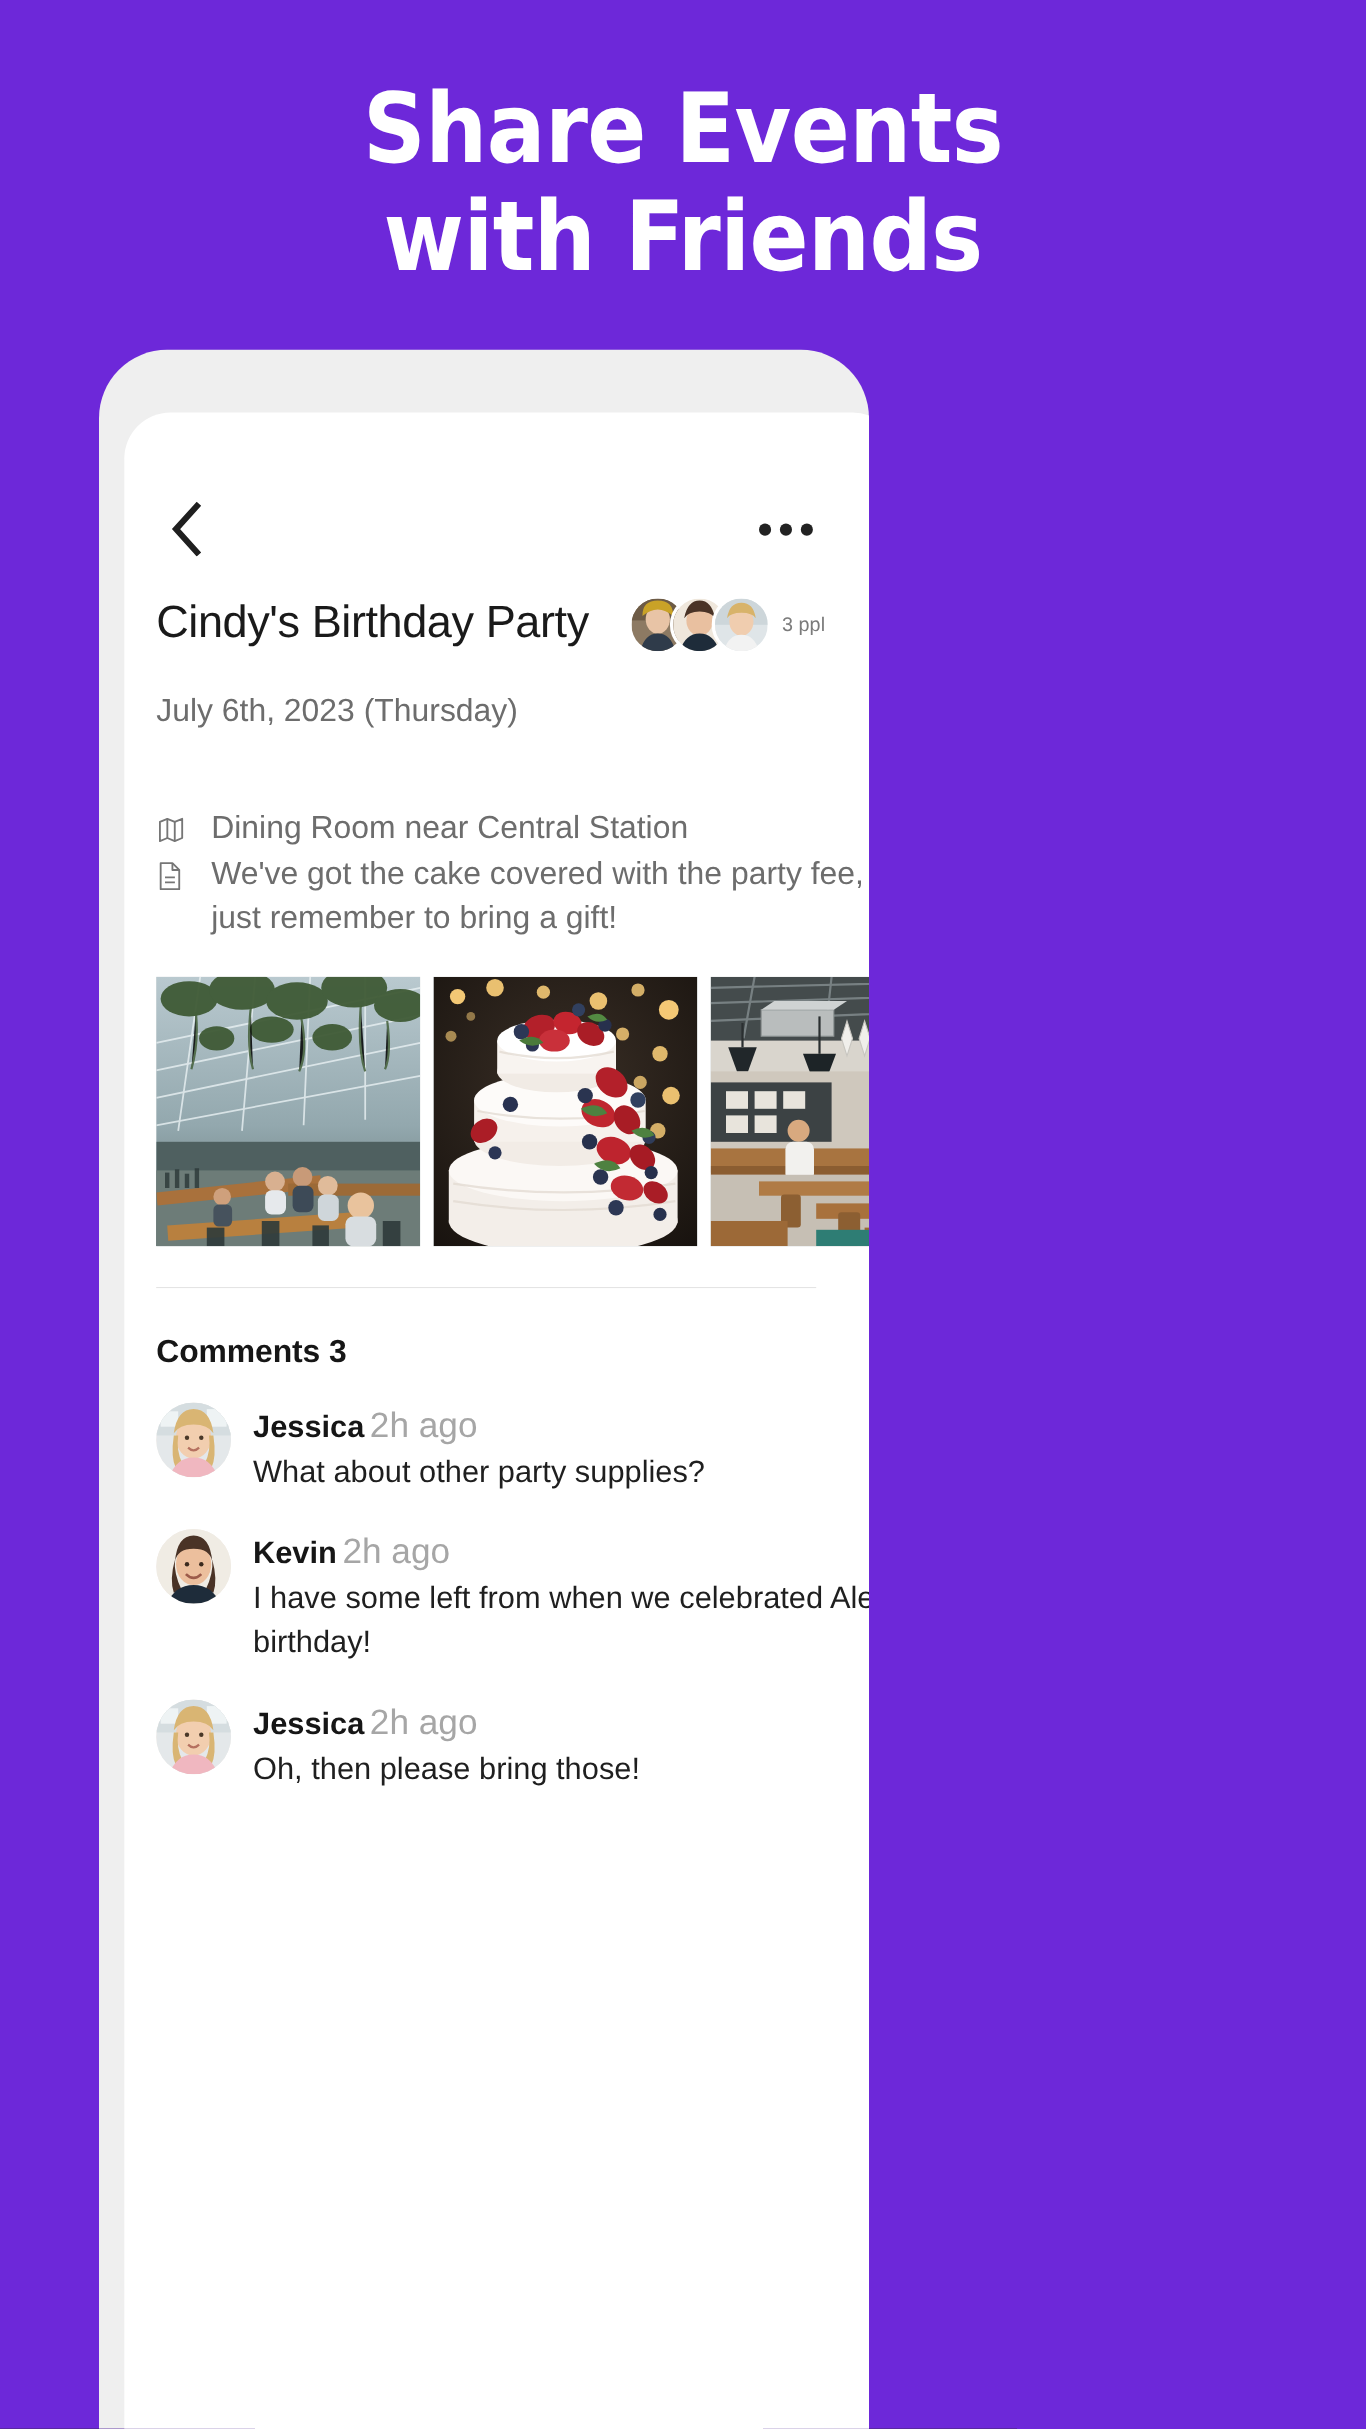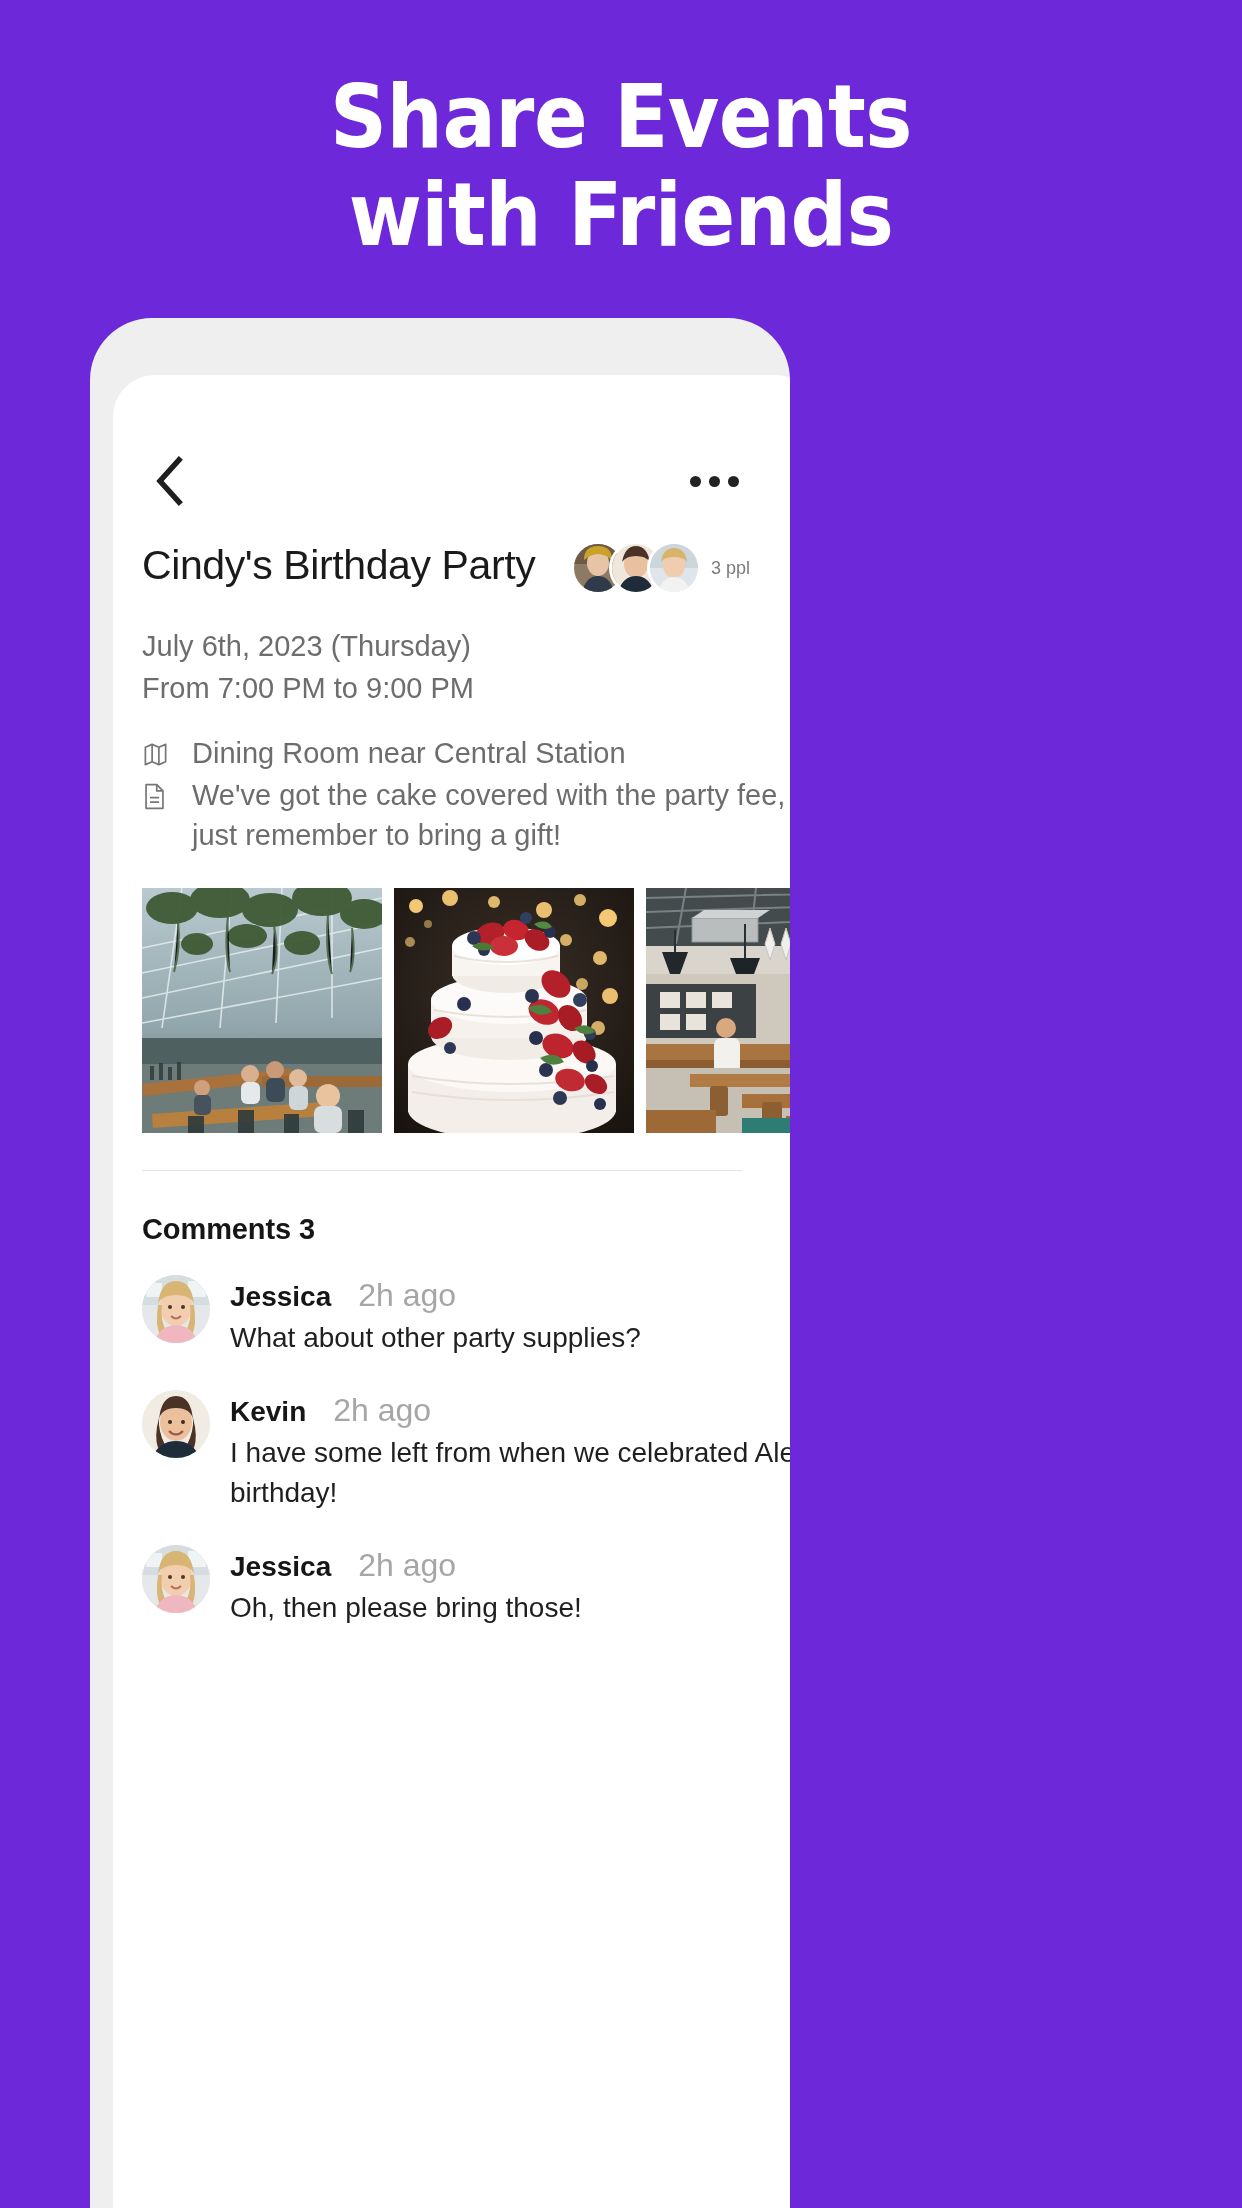--- a/index.html
+++ b/index.html
@@ -237,21 +237,21 @@
     background: #f1ece8;
   }
   .c-body {
     padding-left: 20px;
     padding-top: 2px;
     flex: 1;
   }
   .c-head {
     display: flex;
     align-items: baseline;
-    gap: 27px;
+    gap: 5px;
     margin-bottom: 4px;
   }
   .c-name {
     font-size: 28px;
     font-weight: 700;
     color: #161616;
   }
   .c-time {
     font-size: 32px;
     color: #a6a6a6;
@@ -322,21 +322,20 @@
                   <path d="M8 48 q4 -15 16 -15 q12 0 16 15Z" fill="#f2f2f2"></path>
                 </svg>
               </div>
             </div>
             <div class="ppl-count">3 ppl</div>
           </div>
         </div>
 
         <div class="when">
           <div class="l">July 6th, 2023 (Thursday)</div>
-          <div class="l">From 7:00 PM to 9:00 PM</div>
         </div>
 
         <div class="meta">
           <div class="meta-row">
             <div class="meta-icon">
               <svg width="27" height="27" viewBox="0 0 24 24">
                 <path d="M3 5.5 L9 3 L15 5.5 L21 3 L21 18.5 L15 21 L9 18.5 L3 21 Z" fill="none" stroke="#767676" stroke-width="1.5" stroke-linejoin="round"></path>
                 <path d="M9 3 L9 18.5 M15 5.5 L15 21" fill="none" stroke="#767676" stroke-width="1.5"></path>
               </svg>
             </div>

